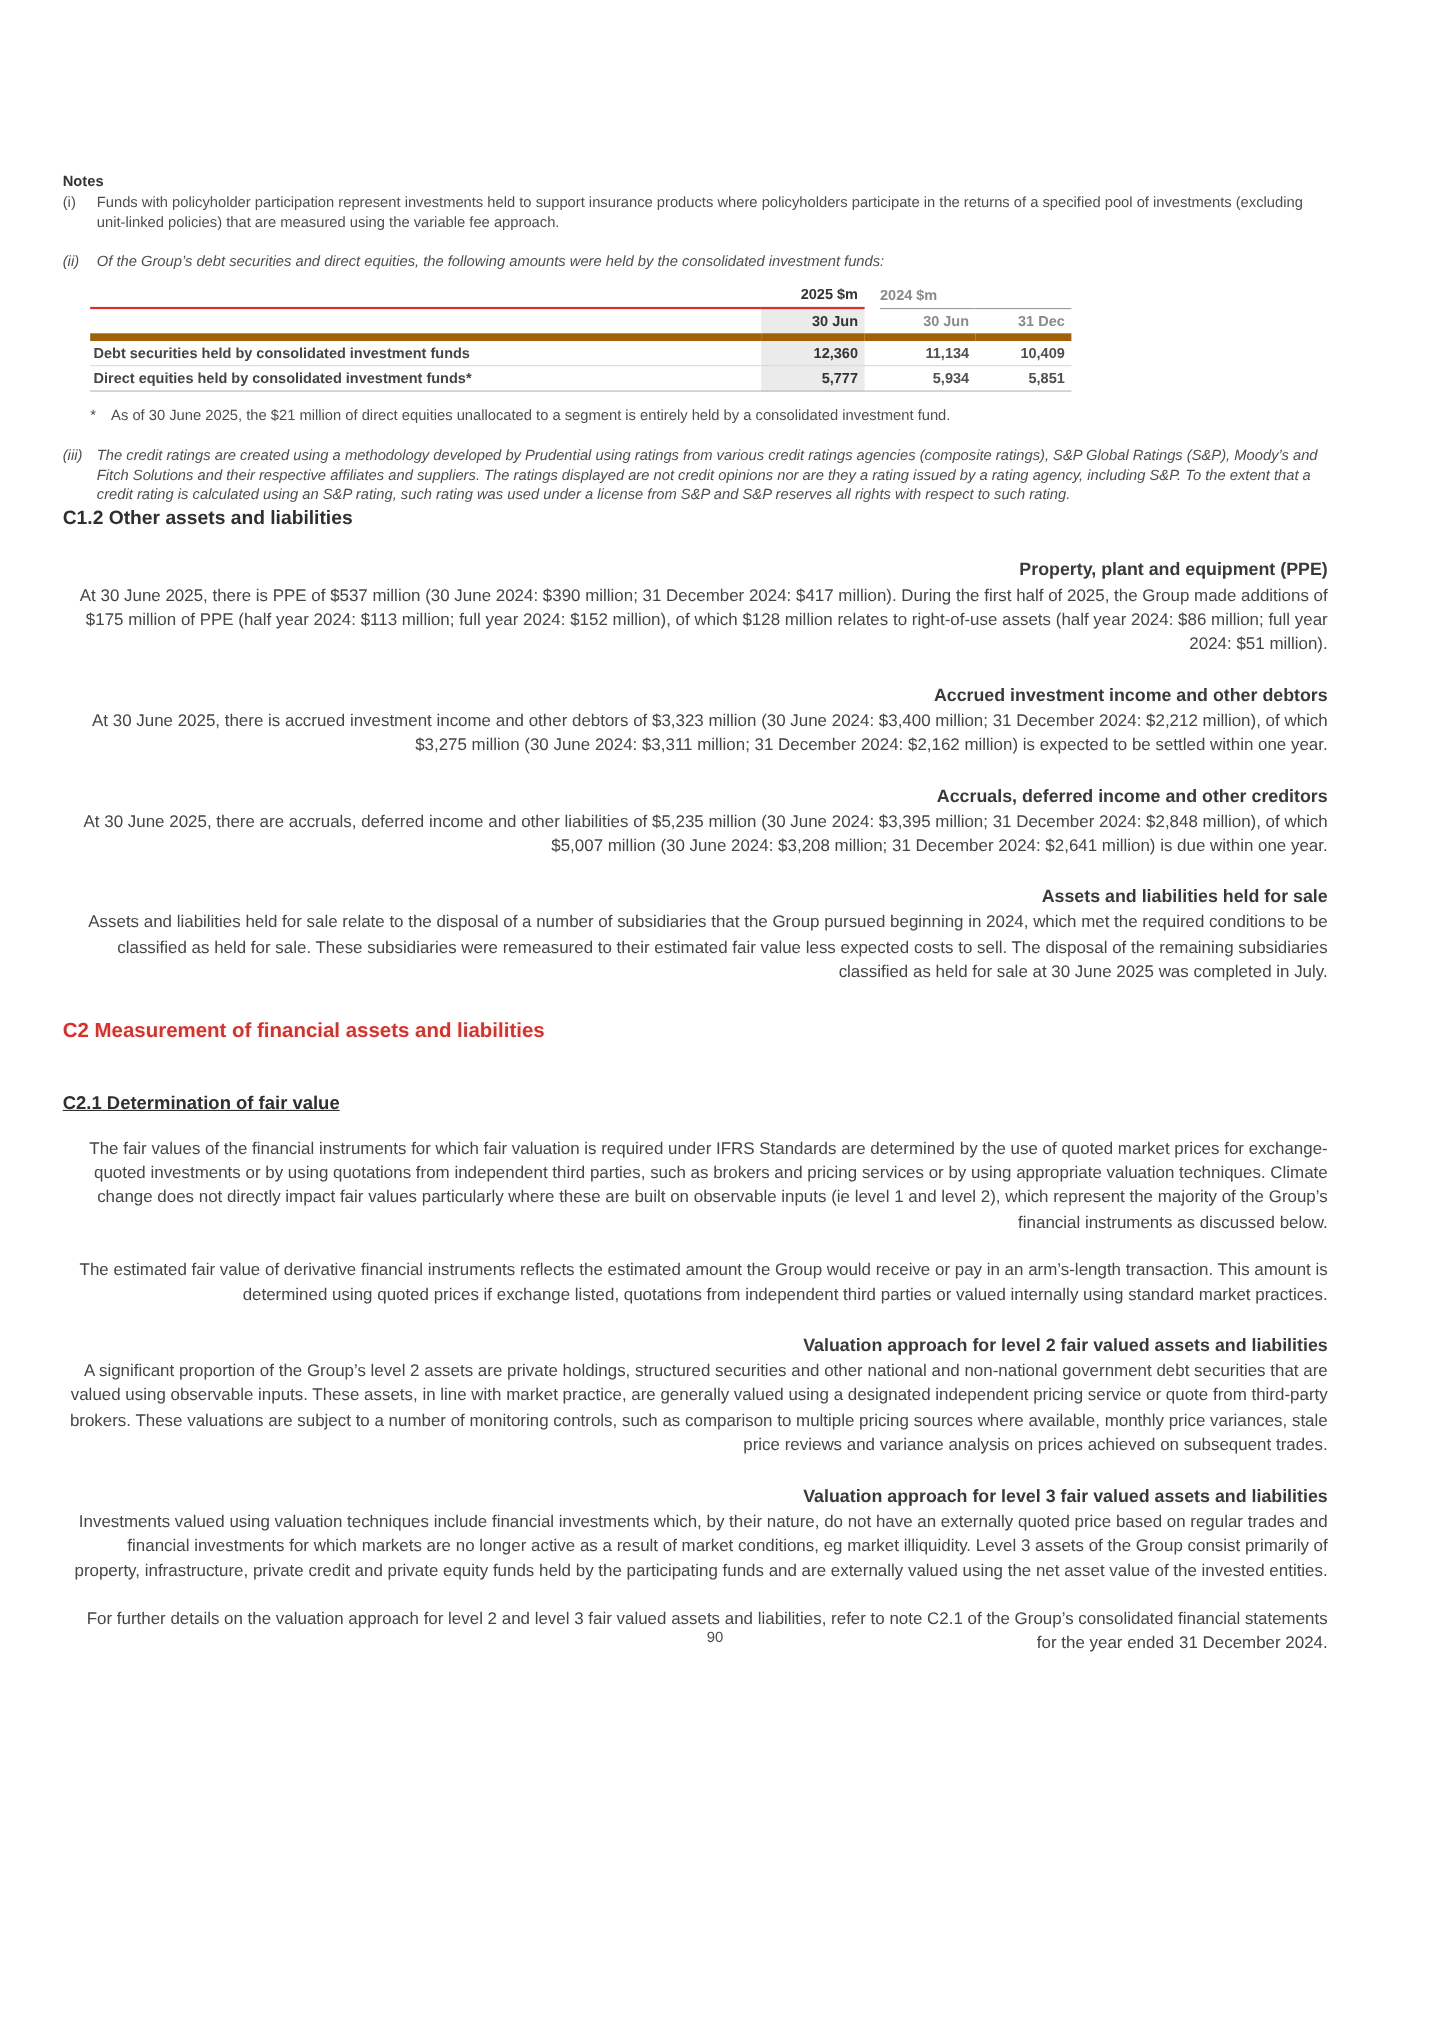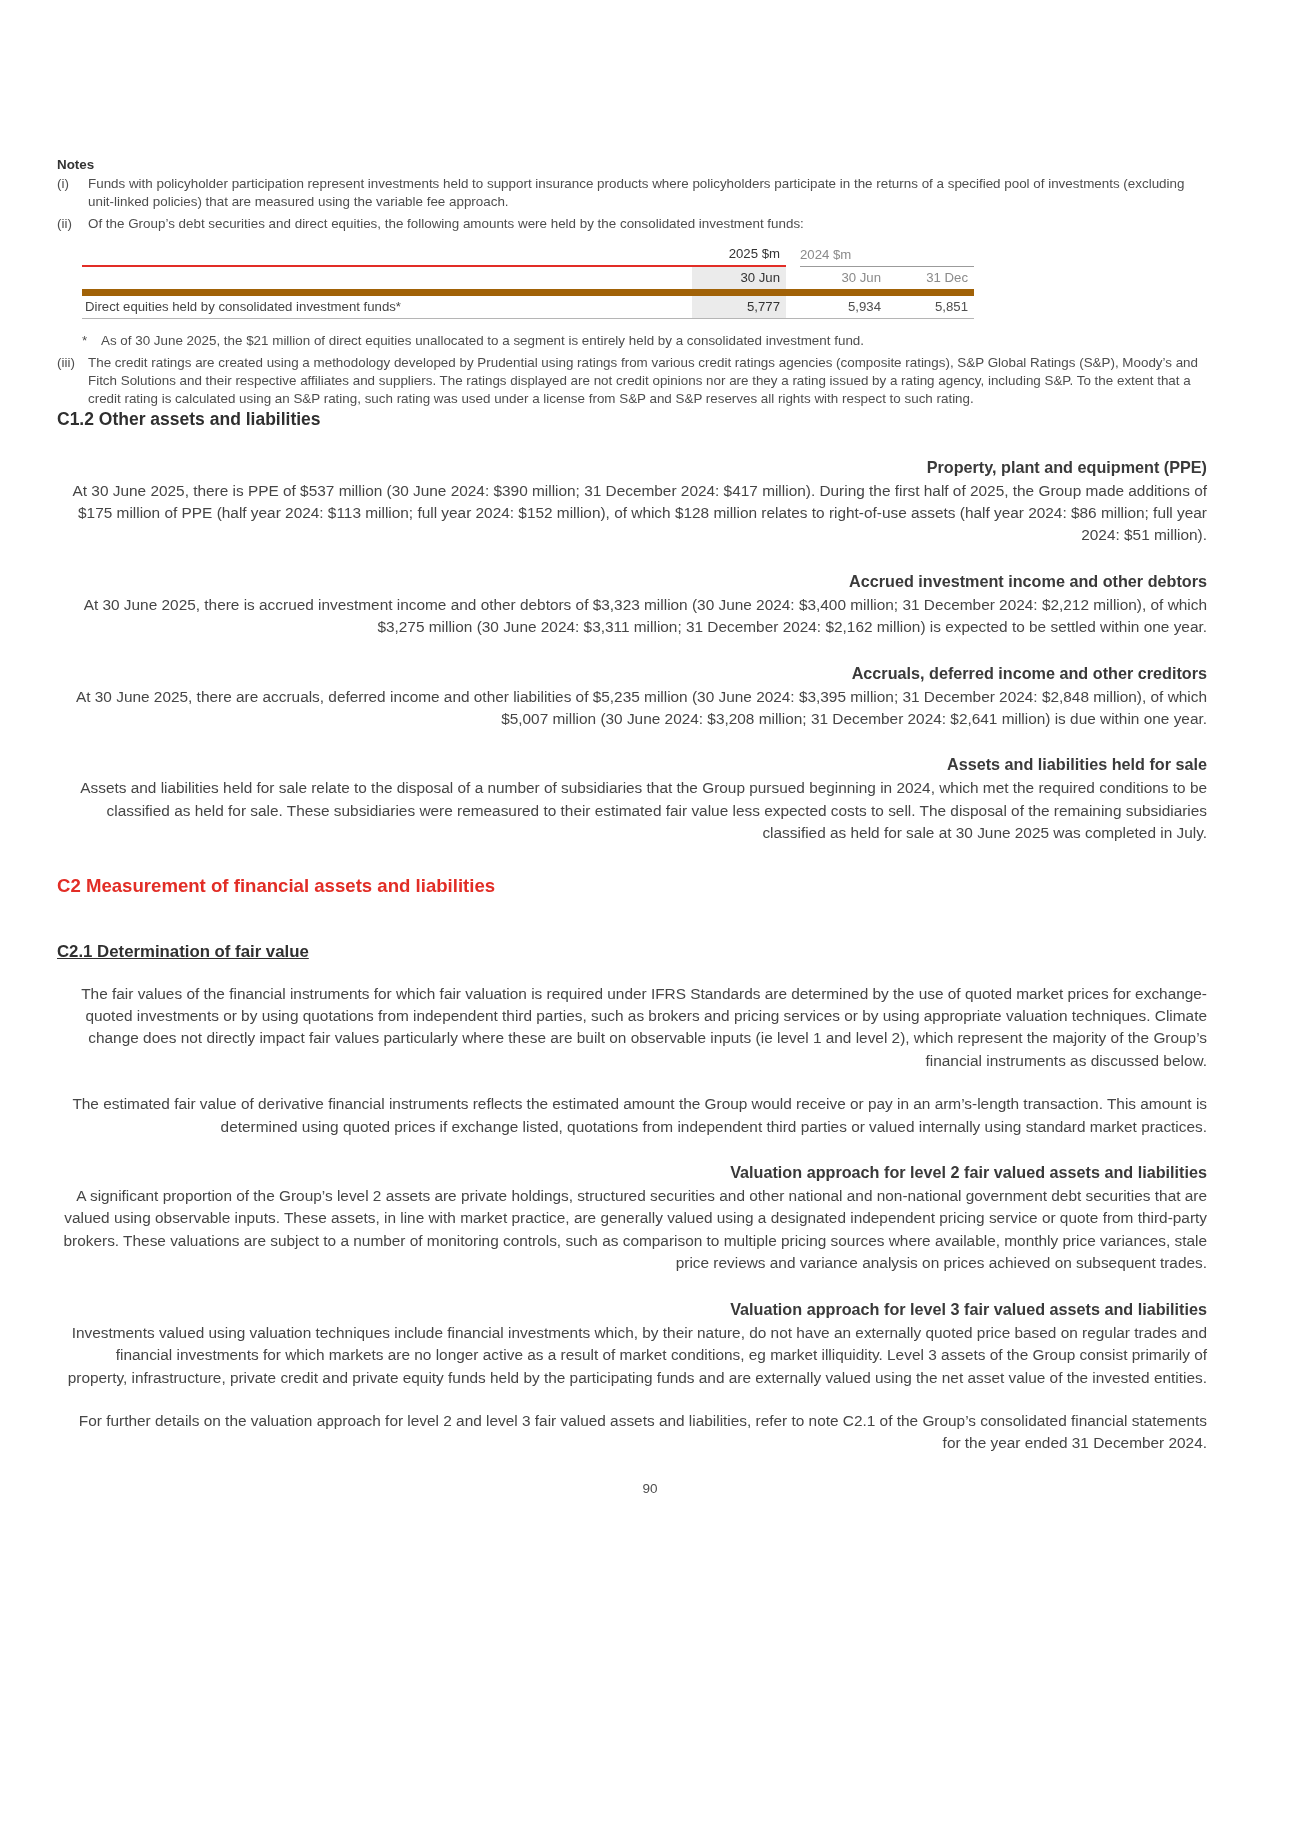--- a/index.html
+++ b/index.html
@@ -7,31 +7,31 @@
   body {
     width:1300px; height:1839px; position:relative; overflow:hidden;
     font-family:"Liberation Sans", sans-serif; color:#454545;
     -webkit-font-smoothing:antialiased;
   }
   .content { padding:156px 93px 0 57px; }
 
   
   .notes-heading { font-size:13.4px; font-weight:bold; color:#333333; line-height:17px; margin-bottom:2px; }
   .note-item { display:flex; font-size:13.4px; line-height:17.8px; color:#4e4e4e; }
-  .note-item + .note-item { margin-top:4px; }
+  .note-item + .note-item { margin-top:18px;font-style:italic; }
   .note-marker { width:31px; flex:none; }
   .note-text { flex:1; }
 
   
   .fin-table {
     border-collapse:collapse; table-layout:fixed; width:892px;
     margin:11px 0 0 25px; font-size:13.2px; color:#454545;
   }
   .fin-table th, .fin-table td {
-    padding:4px 6px 4px 0; font-weight:normal; text-align:left;
+    padding:4px 6px 4px 0; font-weight:bold; text-align:left;
     height:22px; vertical-align:middle; line-height:14px;
   }
   .fin-table .num { text-align:right; }
   .fin-table .center { padding-right:0; }
   .fin-table .label { padding-left:3px; }
   .rule-red { border-bottom:2px solid var(--accent-red, #e22d26); }
   .rule-gray { border-bottom:1px solid #9b9b9b; }
   .sub-row th, .sub-row td { border-bottom:7px solid #a16207; }
   .data-row td { border-bottom:1px solid #d7d7d7; }
   .data-row.last td { border-bottom:1px solid #b5b5b5; }
@@ -97,20 +97,27 @@
           </tr>
           <tr class="sub-row">
             <td></td>
             <th class="num shade strong">30 Jun</th>
             <td class="gap"></td>
             <th class="num light">30 Jun</th>
             <th class="num light">31 Dec</th>
           </tr>
         </thead>
         <tbody>
+          <tr class="data-row">
+            <td class="label">Debt securities held by consolidated investment funds</td>
+            <td class="num shade strong">12,360</td>
+            <td class="gap"></td>
+            <td class="num val">11,134</td>
+            <td class="num val">10,409</td>
+          </tr>
           <tr class="data-row last">
             <td class="label">Direct equities held by consolidated investment funds*</td>
             <td class="num shade strong">5,777</td>
             <td class="gap"></td>
             <td class="num val">5,934</td>
             <td class="num val">5,851</td>
           </tr>
         </tbody>
       </table>
 

